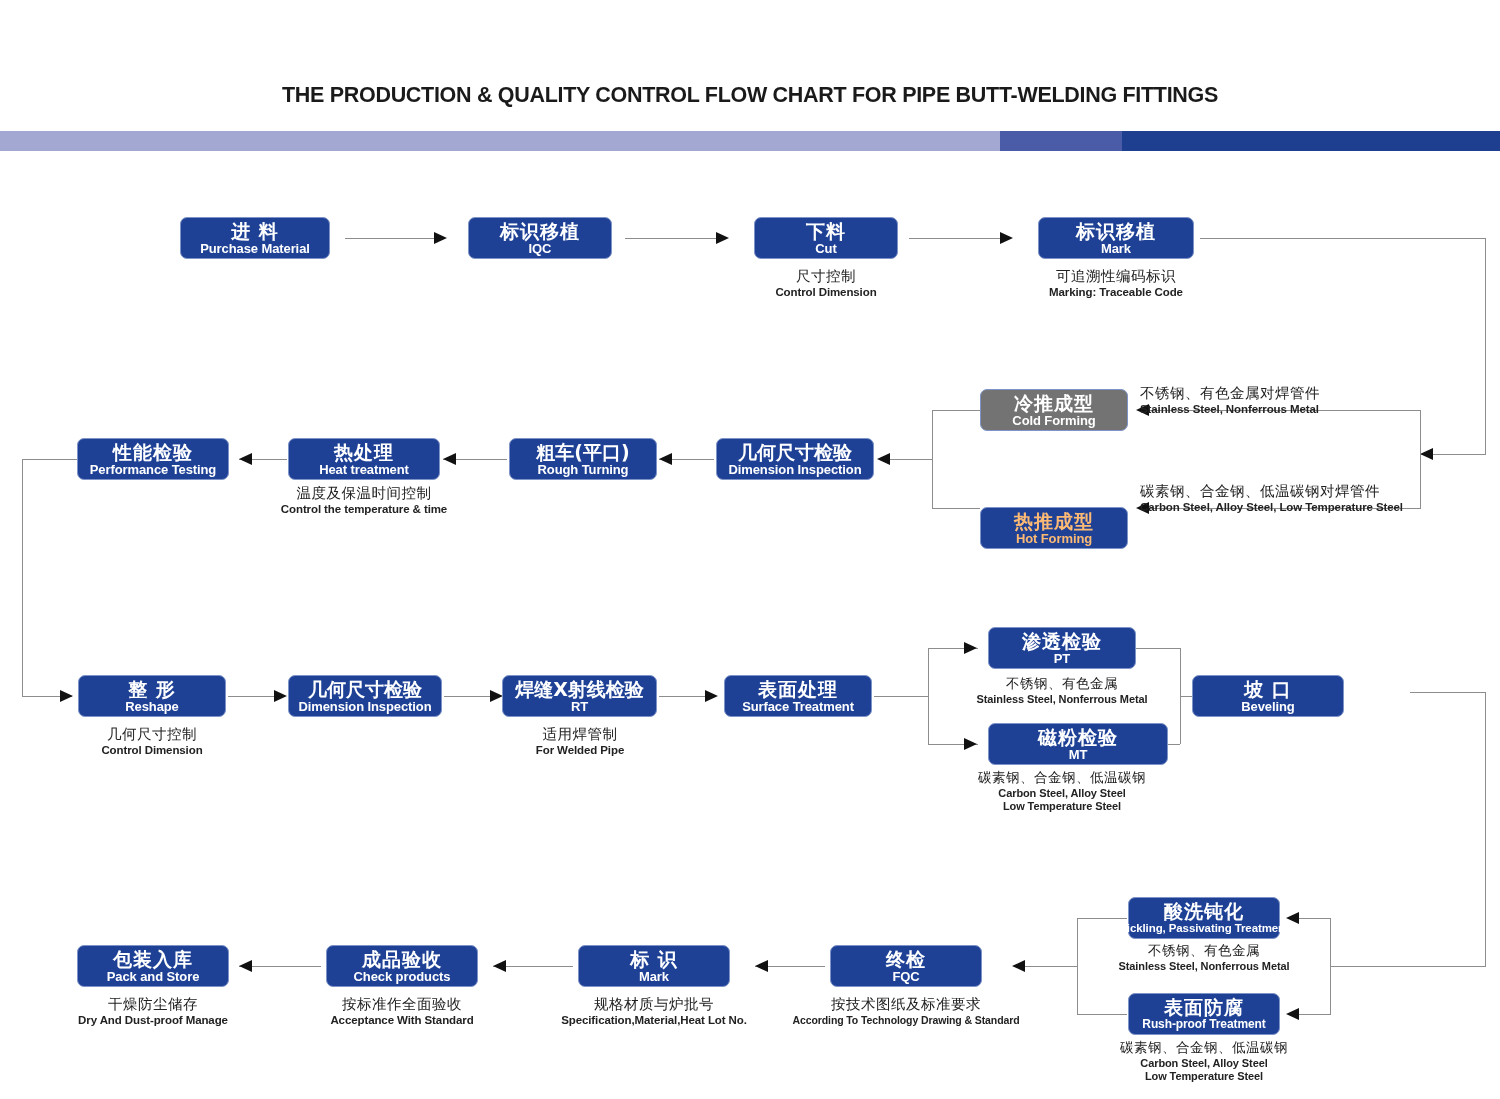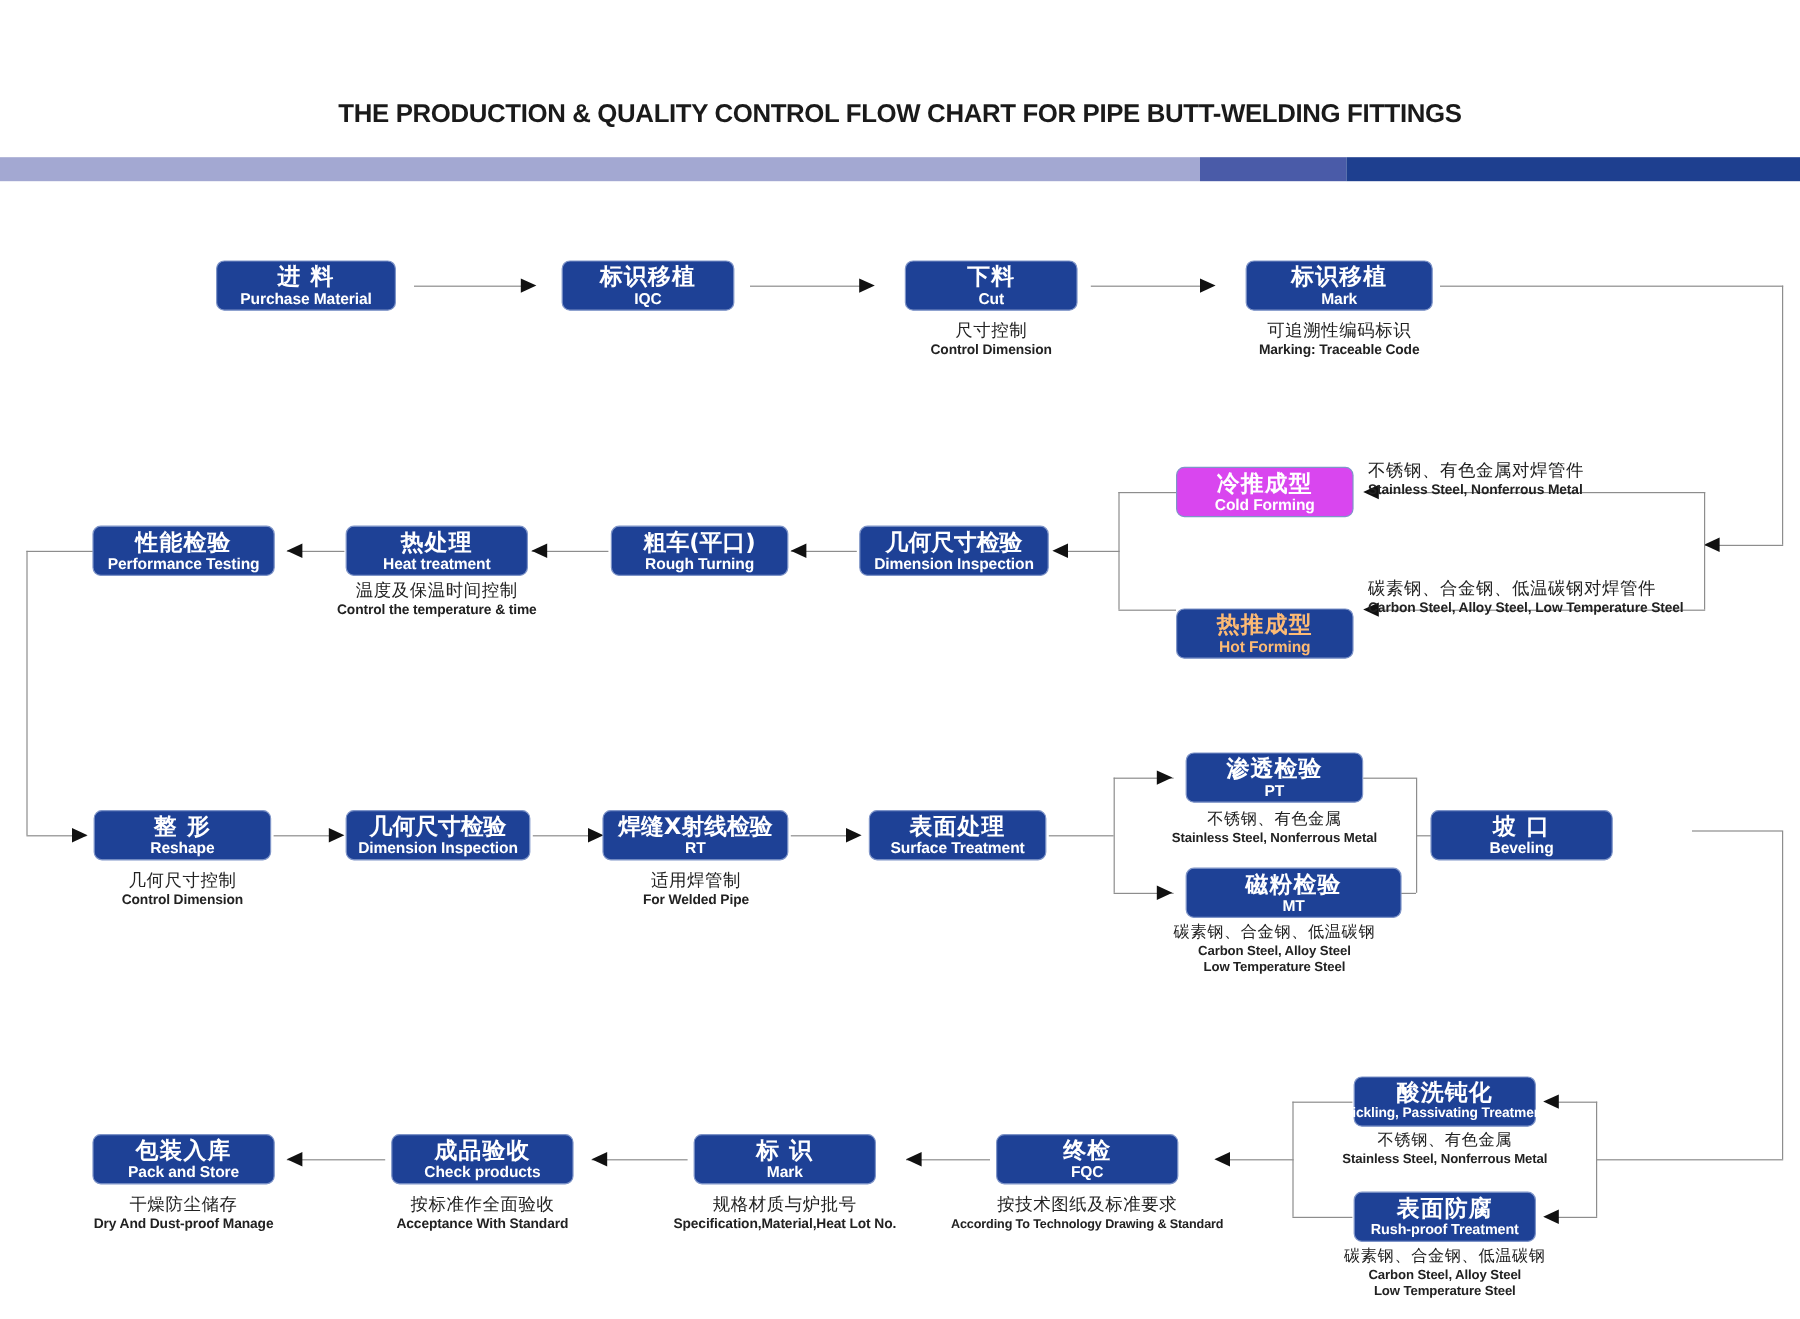--- a/index.html
+++ b/index.html
@@ -254,21 +254,21 @@
 
   <div class="cap" style="left:676px; top:268px; width:300px;">
     <div class="c1">尺寸控制</div>
     <div class="c2">Control Dimension</div>
   </div>
   <div class="cap" style="left:966px; top:268px; width:300px;">
     <div class="c1">可追溯性编码标识</div>
     <div class="c2">Marking: Traceable  Code</div>
   </div>
 
-  <div class="node" style="left: 980px; top: 389px; width: 148px; height: 42px; background: #d946ef; border-color: rgb(126, 148, 200); color: rgb(255, 255, 255);">
+  <div class="node" style="left: 980px; top: 389px; width: 148px; height: 42px; background: #737373; border-color: rgb(126, 148, 200); color: rgb(255, 255, 255);">
     <span class="cn">冷推成型</span>
     <span class="en">Cold Forming</span>
   </div>
   <div class="node" style="left: 980px; top: 487px; width: 148px; height: 42px; background: rgb(30, 65, 150); border-color: rgb(126, 148, 200); color: #fdba74; margin-top: 20px;">
     <span class="cn">热推成型</span>
     <span class="en">Hot Forming</span>
   </div>
   <div class="node wide" style="left: 716px; top: 438px; width: 158px; height: 42px; background: rgb(30, 65, 150); border-color: rgb(126, 148, 200); color: rgb(255, 255, 255);">
     <span class="cn narrow">几何尺寸检验</span>
     <span class="en">Dimension Inspection</span>

